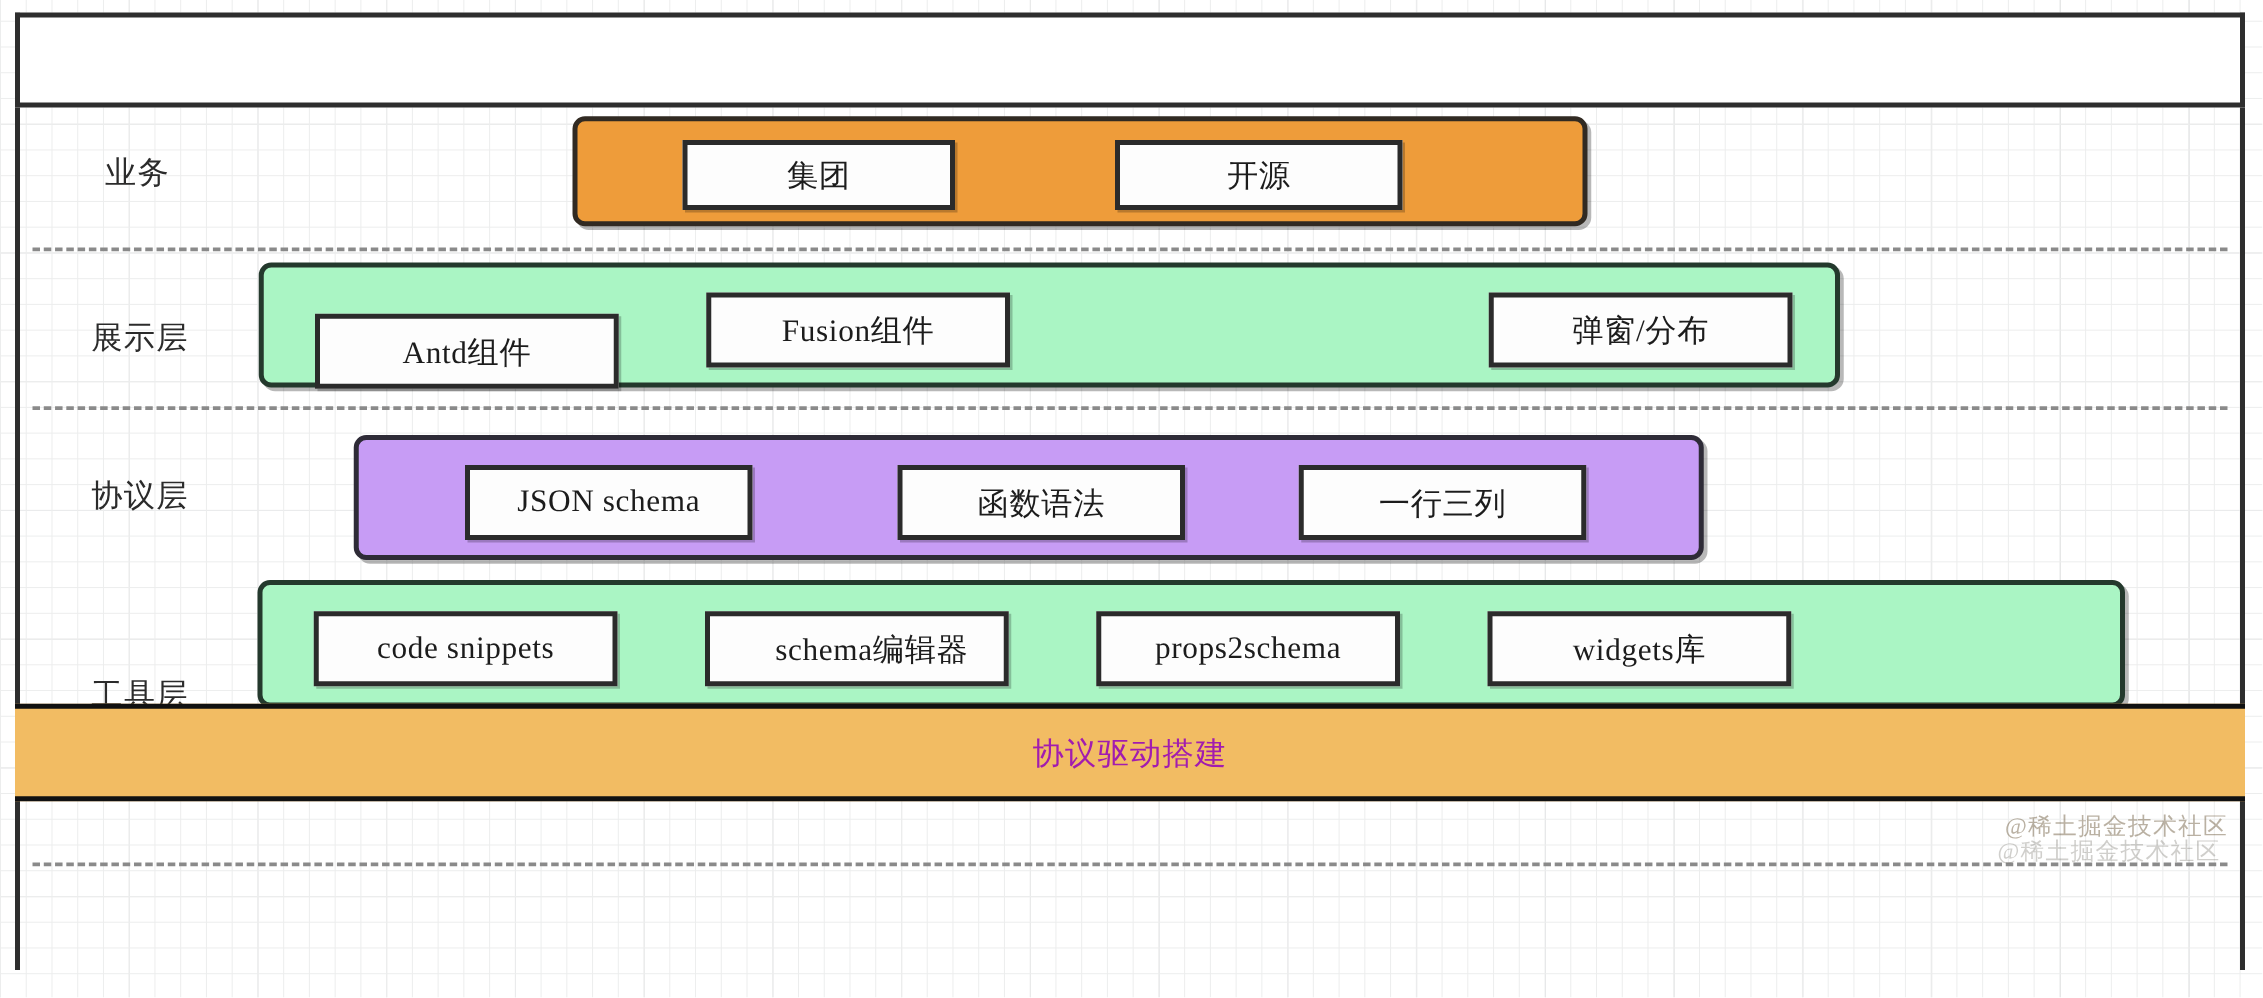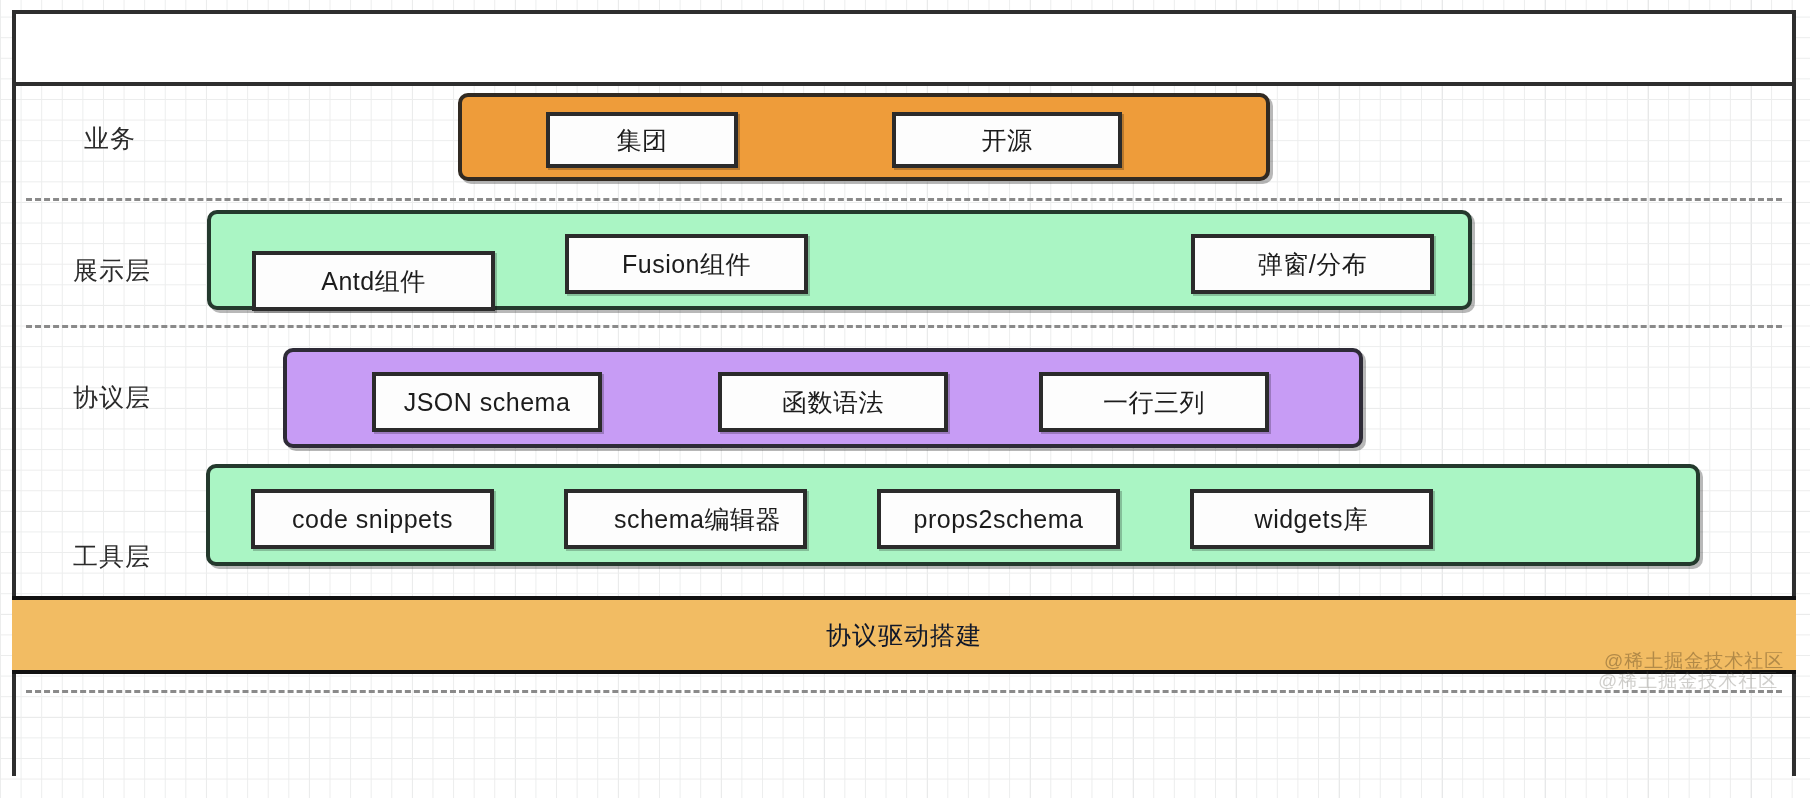--- a/index.html
+++ b/index.html
@@ -23,20 +23,21 @@
       linear-gradient(to right, #eceded 1px, transparent 1px),
       linear-gradient(to bottom, #eceded 1px, transparent 1px),
       linear-gradient(to right, #e2e3e4 1px, transparent 1px),
       linear-gradient(to bottom, #e2e3e4 1px, transparent 1px);
     background-size:
       20.6px 20.6px,
       20.6px 20.6px,
       103px 103px,
       103px 103px;
     background-position: 0 -4px, 0 -4px, 0 -4px, 0 -4px;
+    font-family: Liberation Serif, serif;
   }
 
   
   #outer-frame {
     position: absolute;
     left: 12px;
     top: 10px;
     width: 1784px;
     height: 766px;
     border-left: 4px solid #2e2e2e;
@@ -103,32 +104,32 @@
     color: #1c1c1c;
     letter-spacing: 0.5px;
     white-space: nowrap;
     box-shadow: 2px 2px 0 rgba(0,0,0,0.22);
   }
 
   
   #bottom-bar {
     position: absolute;
     left: 12px;
-    top: 596px;
+    top: 563px;
     width: 1784px;
     height: 78px;
     box-sizing: border-box;
     background: #f2bc63;
     border-top: 4px solid #111111;
     border-bottom: 4px solid #111111;
     display: flex;
     align-items: center;
     justify-content: center;
     font-size: 25px;
-    color: #0f172a;
+    color: #a21caf;
     letter-spacing: 1px;
   }
 
   #bottom-dashed {
     position: absolute;
     left: 26px;
     top: 690px;
     width: 1756px;
     height: 0;
     border-top: 3px dashed #8a8a8a;
@@ -150,21 +151,21 @@
 
 <div id="diagram-canvas">
 
   <div id="outer-frame"></div>
 
   <div id="header-band"></div>
 
   <div class="row-label" style="left:84px; top:126px;">业务</div>
 
   <div class="layer-box orange" style="left:458px; top:93px; width:812px; height:88px;">
-    <div class="chip" style="left:84px; top:15px; width:192px; height:56px;">集团</div>
+    <div class="chip" style="left:84px; top:15px; width:218px; height:56px;">集团</div>
     <div class="chip" style="left:430px; top:15px; width:230px; height:56px;">开源</div>
   </div>
 
   <div class="dashed-sep" style="top:198px;"></div>
 
   <div class="row-label" style="left:73px; top:258px;">展示层</div>
 
   <div class="layer-box green" style="left:207px; top:210px; width:1265px; height:100px;">
     <div class="chip" style="left:41px; top:20px; width:243px; height:60px;margin-top:17px;">Antd组件</div>
     <div class="chip" style="left:354px; top:20px; width:243px; height:60px;">Fusion组件</div>

